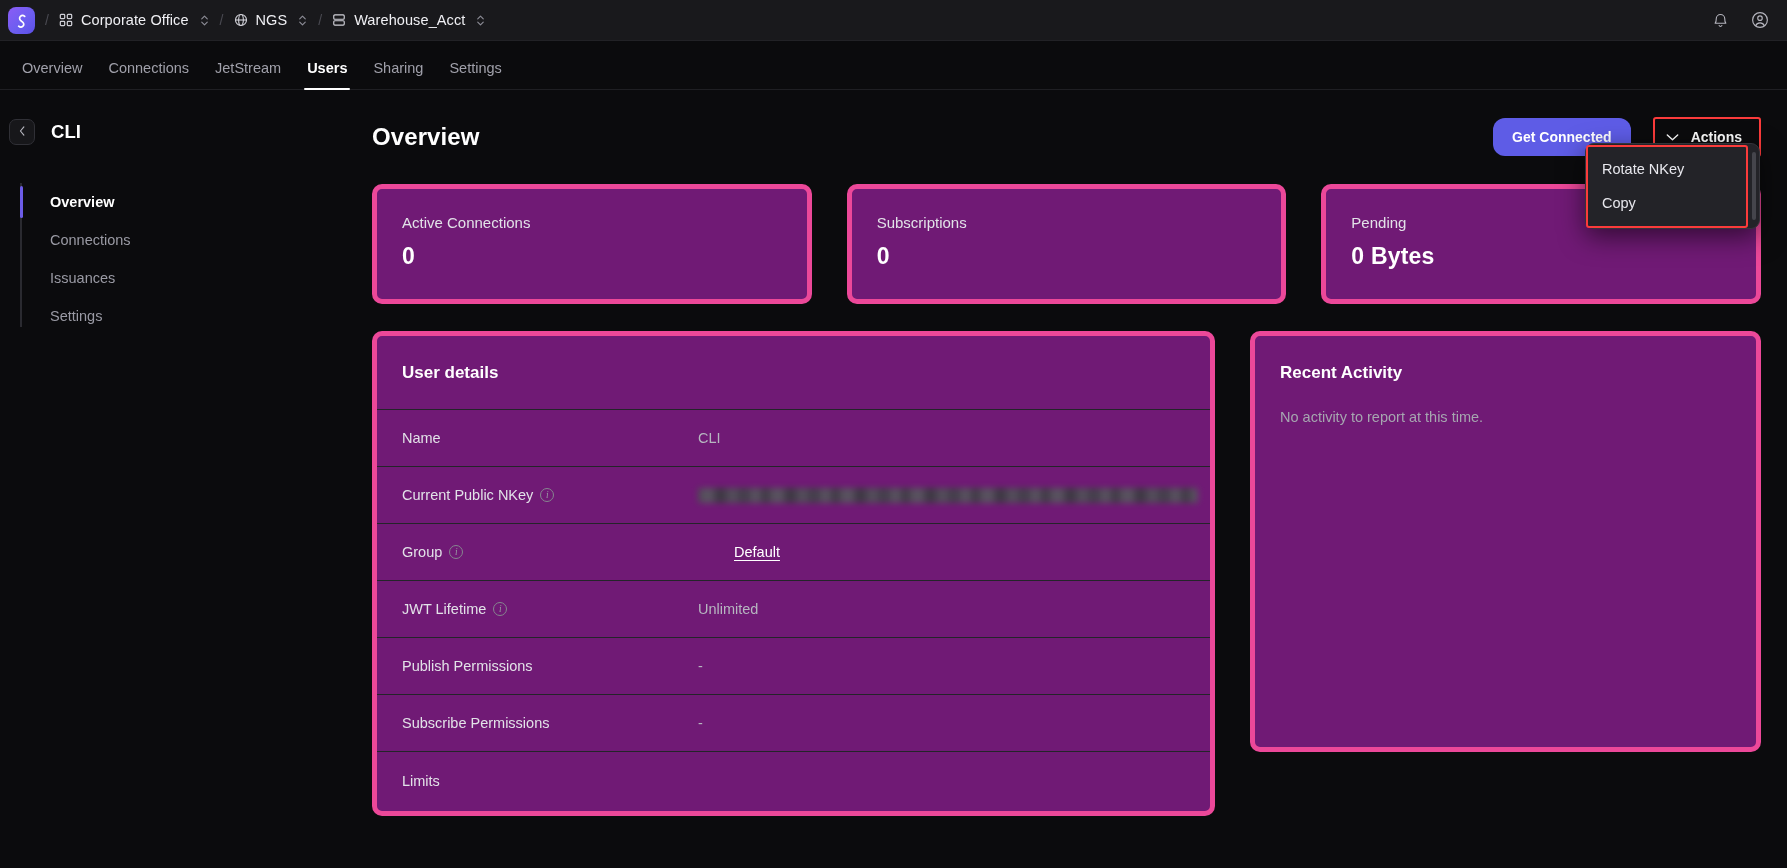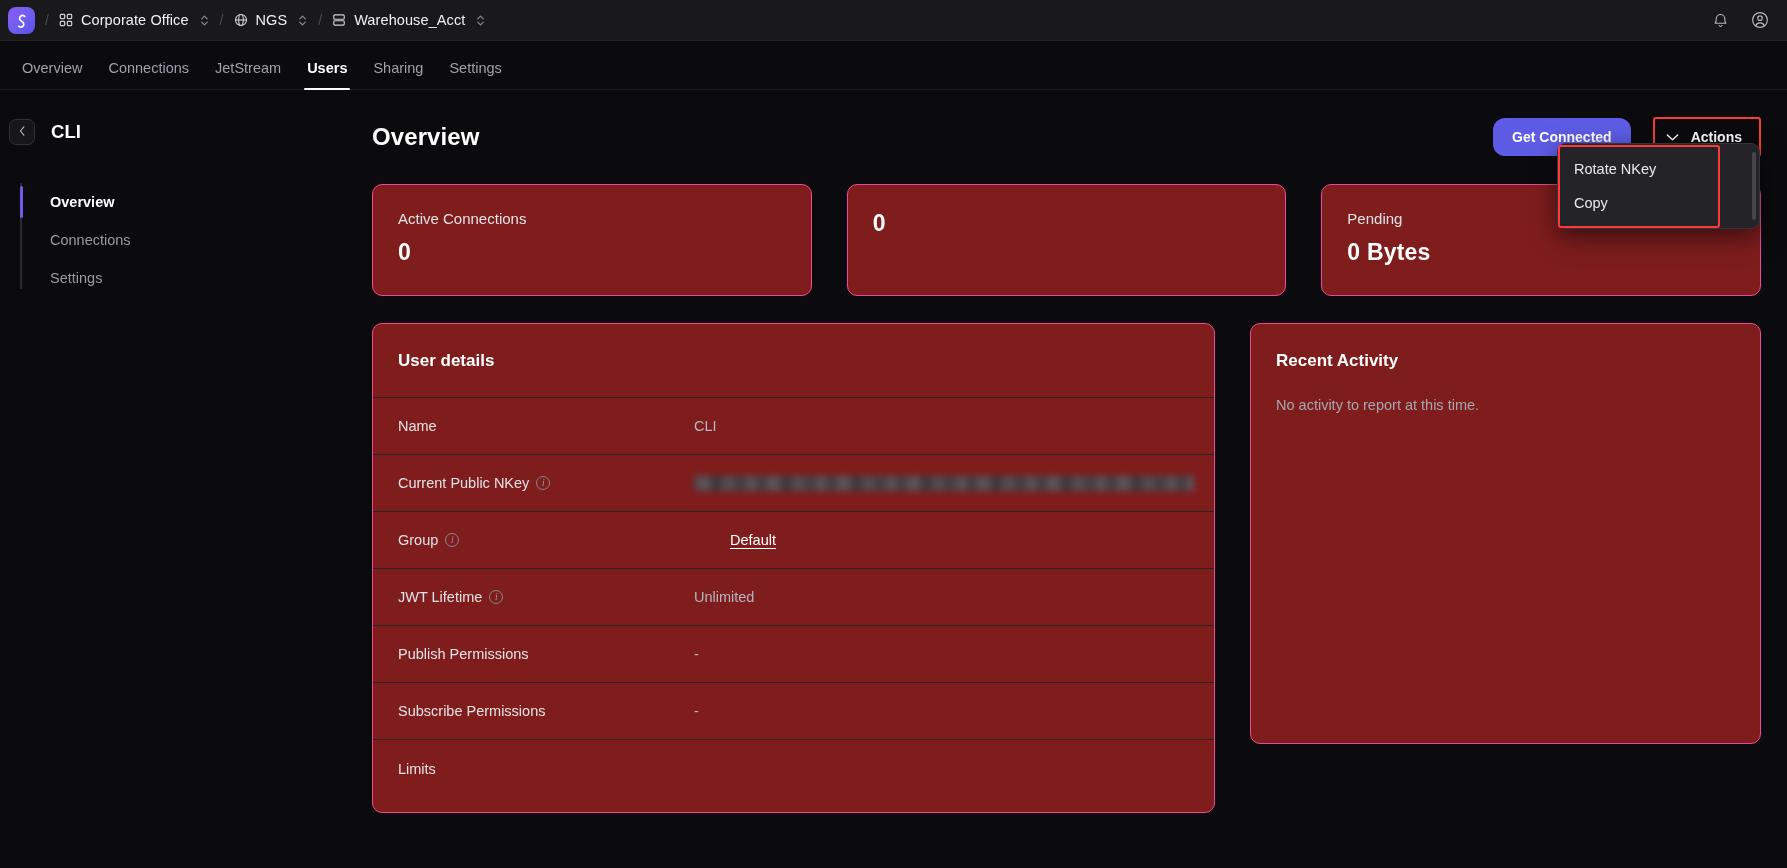--- a/index.html
+++ b/index.html
@@ -134,31 +134,31 @@
     white-space: nowrap;
   }
   .anno-box {
     border: 2.5px solid #fb3b3b; border-radius: 3px;
     display: inline-flex;
   }
 
   
   .stat-row { display: flex; gap: 35px; margin-bottom: 27px; }
   .card {
-    background: #7f1d1d;
-    border: 1px solid #ec4899;
+    background: #701a75;
+    border: 5px solid #ec4899;
     border-radius: 10px;
   }
   .stat-card { flex: 1; padding: 25px 25px 29px 25px; min-width: 0; }
   .stat-label { font-size: 15px; color: #e2e2e8; margin-bottom: 12px; white-space: nowrap; }
   .stat-value { font-size: 23px; font-weight: 700; color: #ffffff; letter-spacing: .2px; }
 
   
   .lower-row { display: flex; gap: 35px; align-items: flex-start; }
-  .details-card { flex: 1; min-width: 0; padding-bottom: 15px; }
+  .details-card { flex: 1; min-width: 0; padding-bottom: 2px; }
   .details-head {
     font-size: 17px; font-weight: 600; color: #ffffff;
     padding: 27px 25px 26px 25px;
     border-bottom: 1px solid #242429;
   }
   .drow {
     display: flex; align-items: center;
     padding: 0 25px; height: 57px;
     border-bottom: 1px solid #242429;
   }
@@ -195,21 +195,21 @@
 
   
   .activity-card { width: 511px; flex: none; padding: 27px 25px 30px 25px; min-height: 421px; }
   .activity-title { font-size: 17px; font-weight: 700; color: #ffffff; margin-bottom: 26px; }
   .activity-empty { font-size: 14.5px; color: #a6a6b0; }
 
   
   .dropdown {
     position: absolute;
     right: 27px; top: 53px;
-    width: 203px;
+    width: 175px;
     background: #232328;
     border: 1px solid #34343a;
     border-radius: 9px;
     padding: 8px 0;
     box-shadow: 0 8px 26px rgba(0,0,0,.55);
     z-index: 50;
   }
   .dd-anno {
     position: absolute;
     left: 0px; top: 1px; width: 162px; height: 83px;
@@ -325,20 +325,21 @@
             <path d="M6.6 2.2 2.6 7l4 4.8" stroke="currentColor" stroke-width="1.35" stroke-linecap="round" stroke-linejoin="round"></path>
           </svg>
         </span>
       </div>
       <div class="side-title">CLI</div>
     </div>
 
     <div class="side-nav">
       <div class="side-item active">Overview</div>
       <div class="side-item">Connections</div>
+      <div class="side-item">Issuances</div>
       <div class="side-item">Settings</div>
     </div>
   </div>
 
   <div class="main">
 
     <div class="main-head">
       <div class="page-title">Overview</div>
       <div class="head-actions">
         <button class="btn-primary">Get Connected</button>
@@ -354,20 +355,21 @@
         </span>
       </div>
     </div>
 
     <div class="stat-row">
       <div class="card stat-card">
         <div class="stat-label">Active Connections</div>
         <div class="stat-value">0</div>
       </div>
       <div class="card stat-card">
+        <div class="stat-label">Subscriptions</div>
         <div class="stat-value">0</div>
       </div>
       <div class="card stat-card">
         <div class="stat-label">Pending</div>
         <div class="stat-value">0 Bytes</div>
       </div>
     </div>
 
     <div class="lower-row">
 

